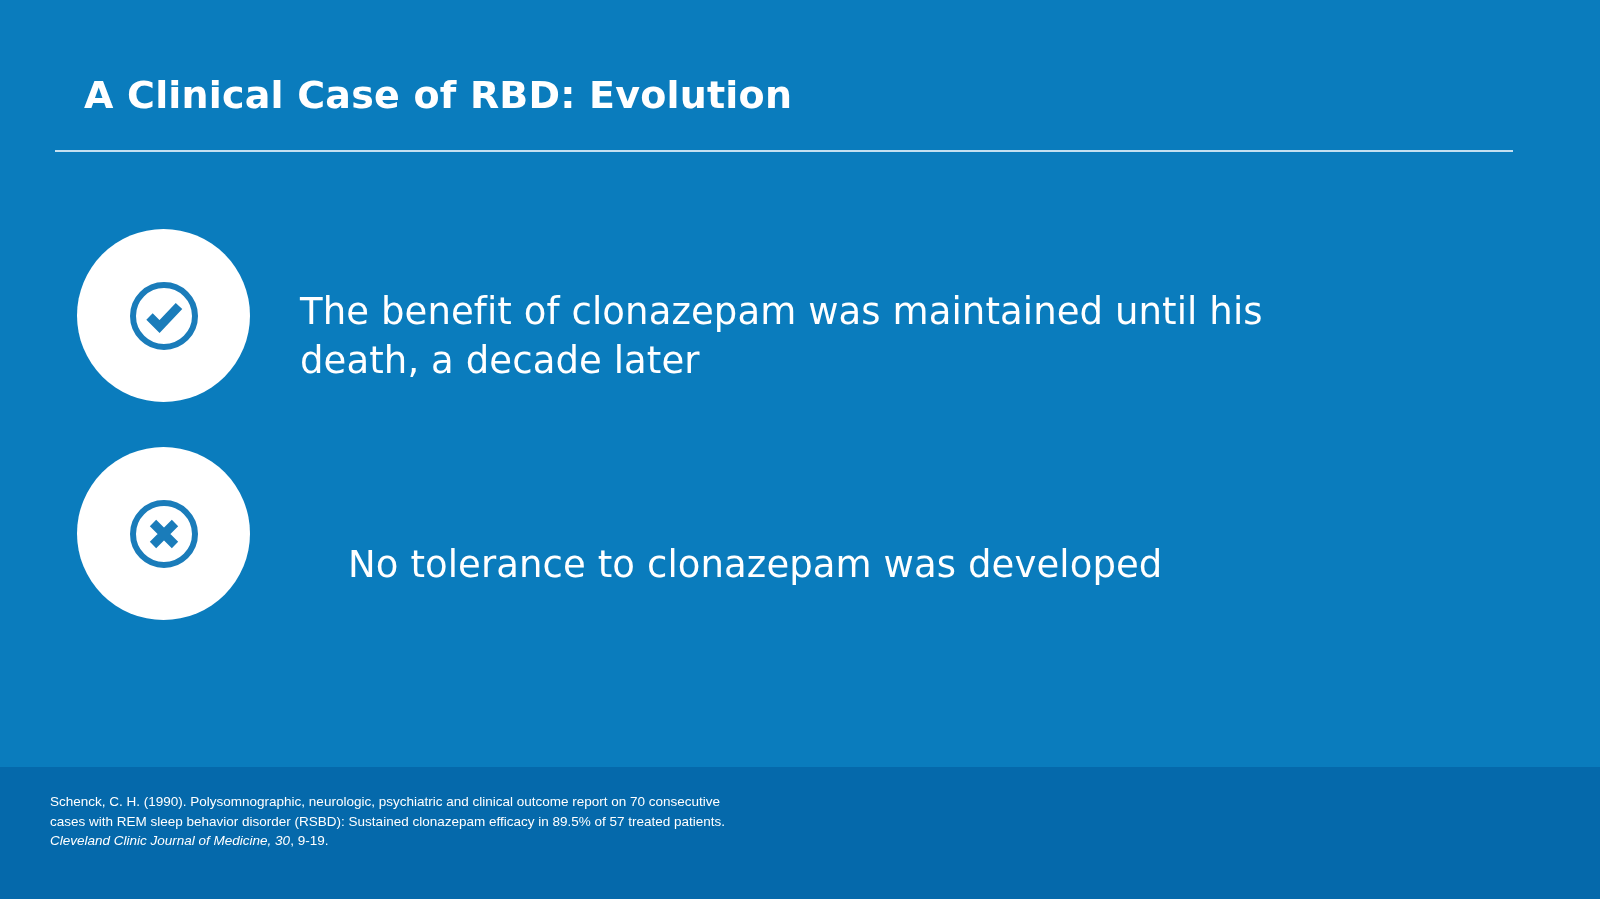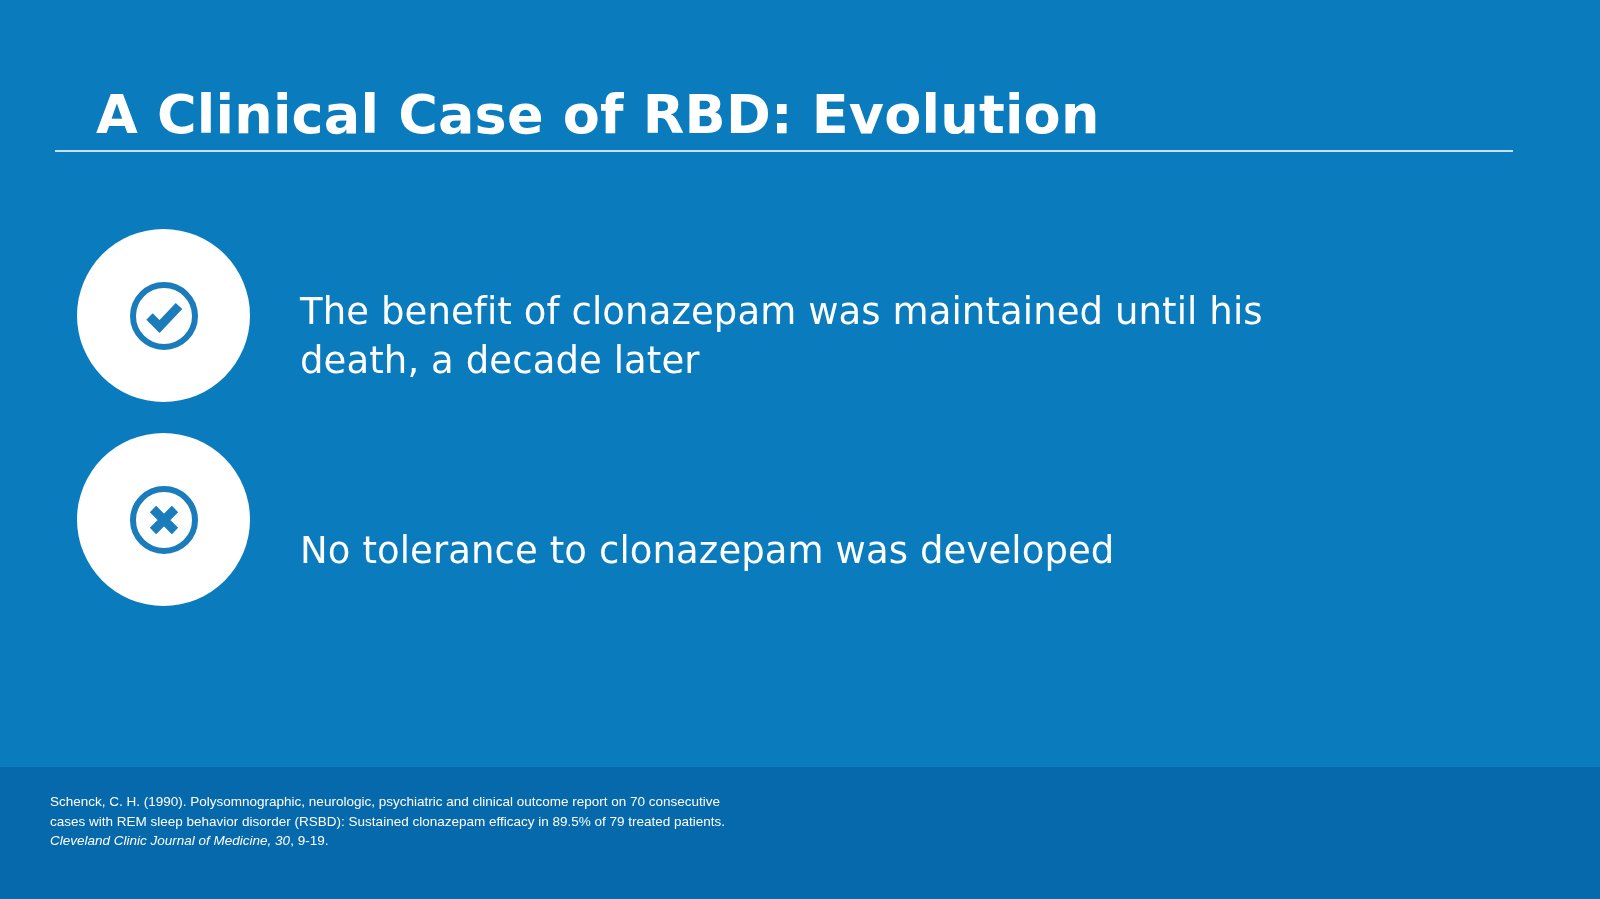--- a/index.html
+++ b/index.html
@@ -27,23 +27,23 @@
     position: absolute;
     left: 0;
     top: 0;
     width: 1600px;
     height: 160px;
   }
   .slide-title {
     position: absolute;
     left: 80px;
     top: 72px;
-    margin: 16px;
+    margin: 4px;
     font-family: "DejaVu Sans", sans-serif;
-    font-size: 54px;
+    font-size: 38px;
     font-weight: bold;
     letter-spacing: 0.2px;
     color: #ffffff;
     white-space: nowrap;
     line-height: 1.0;
   }
   .title-rule {
     position: absolute;
     left: 55px;
     top: 150px;
@@ -62,21 +62,21 @@
     height: 760px;
   }
   .bullet-row {
     position: absolute;
     left: 0;
     width: 1400px;
     display: flex;
     align-items: center;
   }
   .bullet-row.row-1 { top: 229px; }
-  .bullet-row.row-2 { top: 433px; }
+  .bullet-row.row-2 { top: 447px; gap: 48px; }
 
   .icon-badge {
     position: relative;
     flex: 0 0 auto;
     margin-left: 77px;
     width: 173px;
     height: 173px;
     border-radius: 50%;
     background: #ffffff;
     display: flex;
@@ -157,17 +157,17 @@
           </svg>
         </span>
       </div>
       <div class="bullet-text">No tolerance to clonazepam was developed</div>
     </div>
 
   </div>
 
   <div class="footer">
 
-    <div class="citation"><span>Schenck, C. H. (1990). Polysomnographic, neurologic, psychiatric and clinical outcome report on 70 consecutive cases with REM sleep behavior disorder (RSBD): Sustained clonazepam efficacy in 89.5% of 79 treated patients. </span><span class="it">Cleveland Clinic Journal of Medicine, 30</span><span>, 9-19.</span></div>
+    <div class="citation"><span>Schenck, C. H. (1990). Polysomnographic, neurologic, psychiatric and clinical outcome report on 70 consecutive cases with REM sleep behavior disorder (RSBD): Sustained clonazepam efficacy in 89.5% of 57 treated patients. </span><span class="it">Cleveland Clinic Journal of Medicine, 30</span><span>, 9-19.</span></div>
 
   </div>
 
 </div>
 
 </body></html>

